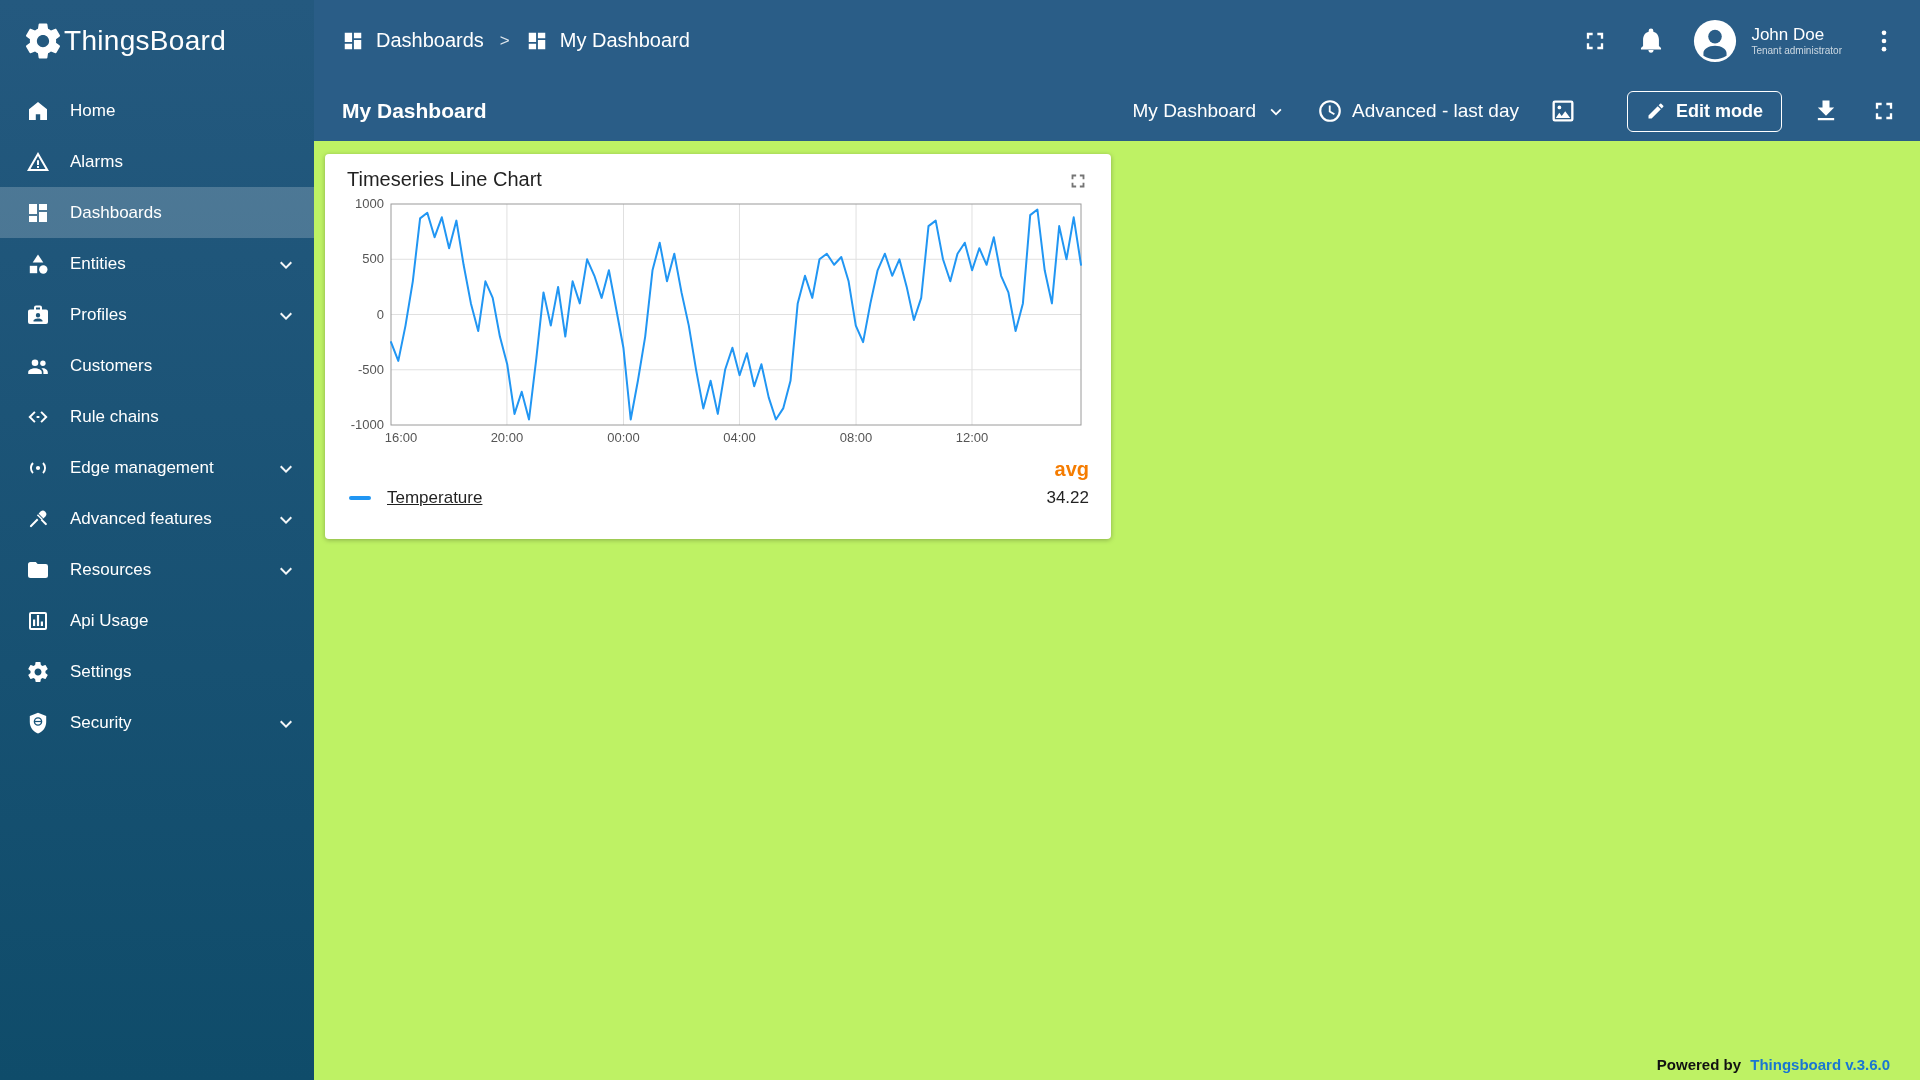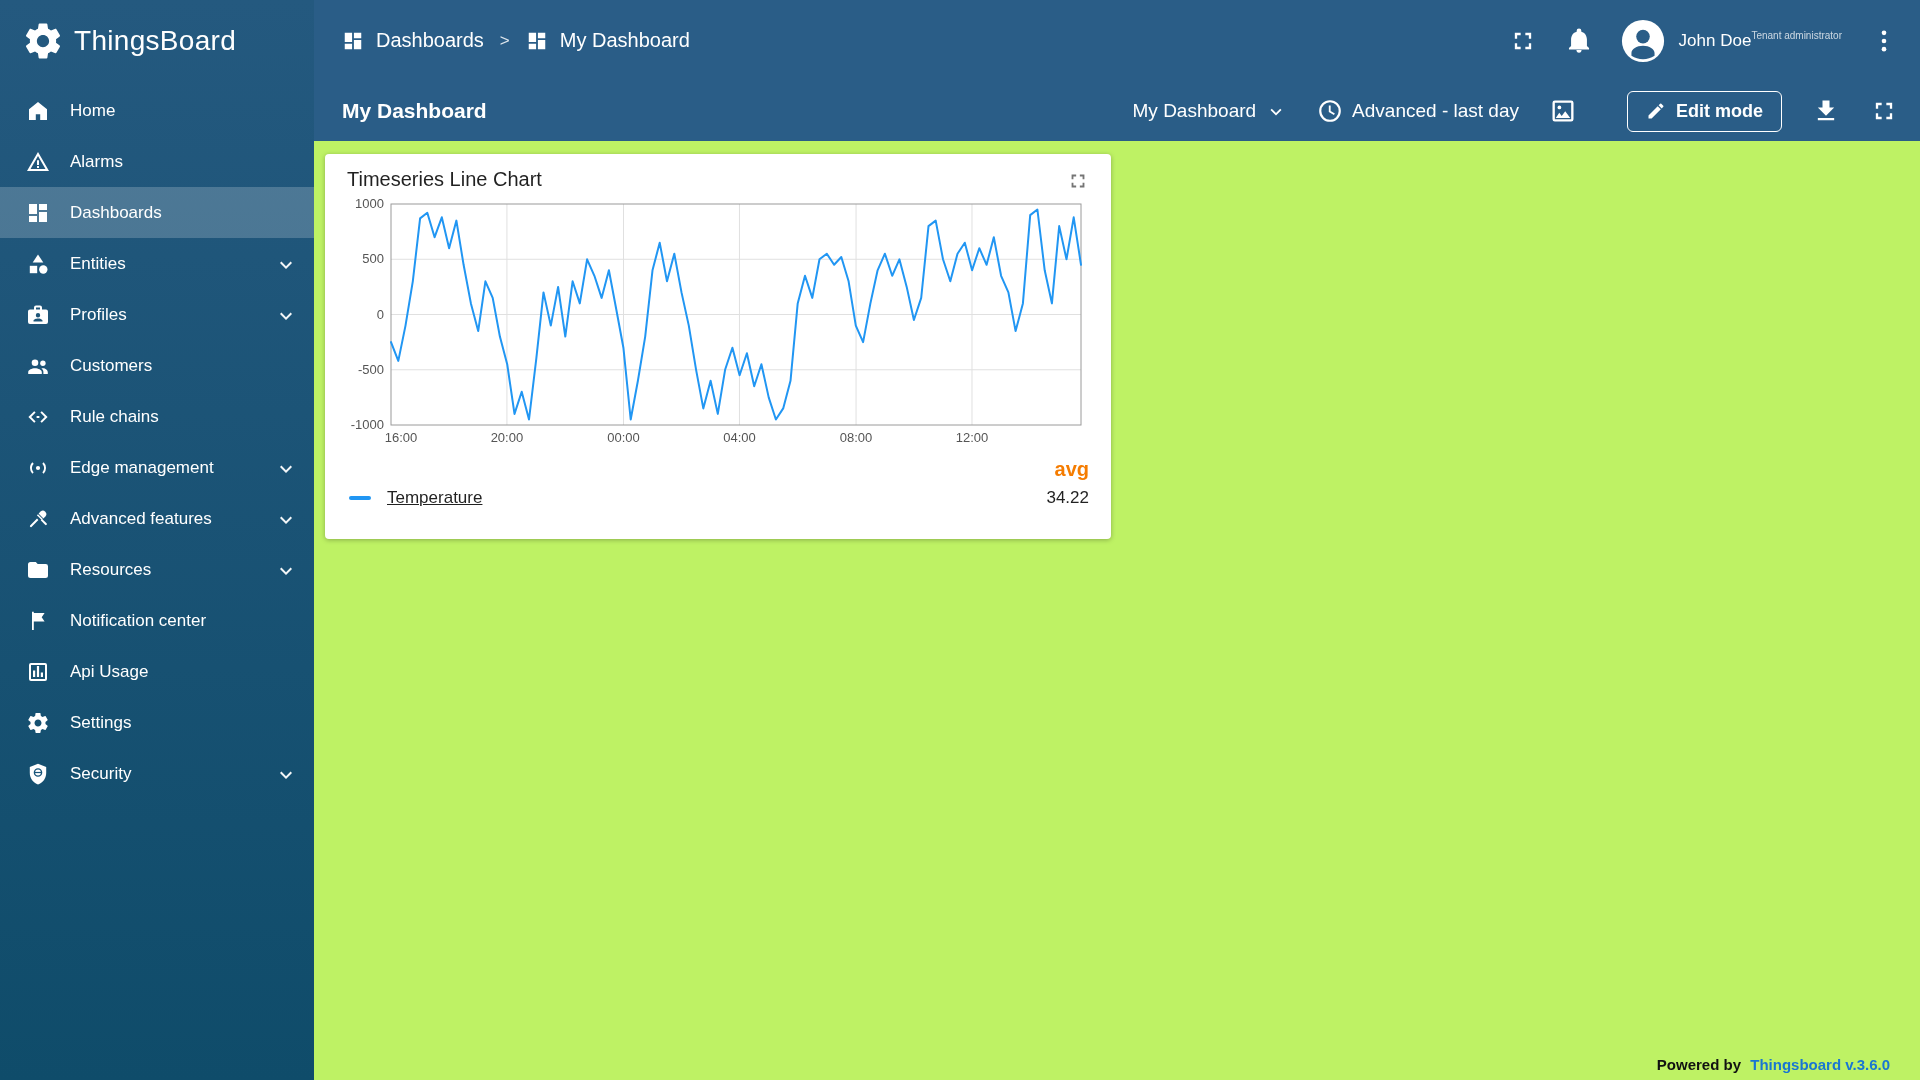--- a/index.html
+++ b/index.html
@@ -9,21 +9,21 @@
     background:#ebebeb; font-family:"Liberation Sans", sans-serif;
     -webkit-font-smoothing:antialiased;
   }
 
   
   .sidebar {
     position:absolute; left:0; top:0; width:314px; height:1080px;
     background:linear-gradient(180deg,#24597f 0%, #0f4c6a 100%);
     z-index:3; color:#fff;
   }
-  .logo-row { height:81px; display:flex; align-items:center; padding-left:22px; gap:10px; }
+  .logo-row { height:81px; display:flex; align-items:center; padding-left:22px; }
   .logo-row svg { width:42px; height:42px; fill:#fff; }
   .logo-text { color:#fff; font-size:28px; font-weight:500; letter-spacing:.3px; }
   .nav { padding-top:4px; }
   .nav-item {
     height:51px; display:flex; align-items:center;
     padding:0 16px 0 26px; cursor:pointer; user-select:none;
   }
   .nav-item.active { background:rgba(255,255,255,0.2); }
   .nav-item .mi { width:24px; height:24px; margin-right:20px; flex:none; fill:#fff; }
   .nav-label { font-size:17px; font-weight:500; flex:1; white-space:nowrap; color:#fff; }
@@ -36,21 +36,21 @@
   }
   .header-row { height:81px; display:flex; align-items:center; padding:0 22px 0 28px; }
   .breadcrumb { display:flex; align-items:center; gap:12px; font-size:20px; }
   .breadcrumb .bc-grid { width:22px; height:22px; fill:#fff; }
   .bc-sep { font-size:17px; color:rgba(255,255,255,0.85); margin:0 4px; }
   .bc-link { cursor:pointer; }
   .header-right { margin-left:auto; display:flex; align-items:center; gap:28px; }
   .hi { width:28px; height:28px; fill:#fff; cursor:pointer; }
   .avatar-wrap { display:flex; align-items:center; gap:14px; cursor:pointer; }
   .avatar { width:44px; height:44px; }
-  .user-block { display:flex; line-height:1.25; }
+  .user-block { display:flex; flex-direction:column; line-height:1.25; }
   .user-name { font-size:17px; color:#fff; }
   .user-role { font-size:10px; color:rgba(255,255,255,0.75); }
 
   .toolbar-row { height:60px; display:flex; align-items:center; padding:0 22px 0 28px; }
   .db-title { font-size:21px; font-weight:700; }
   .toolbar-right { margin-left:auto; display:flex; align-items:center; gap:30px; }
   .tb-item { display:flex; align-items:center; gap:9px; font-size:19px; cursor:pointer; white-space:nowrap; }
   .tb-item .hi { width:26px; height:26px; }
   .sel-chev { width:22px; height:22px; fill:#fff; }
   .edit-btn {
@@ -173,27 +173,20 @@
         </svg>
       </div>
       <div class="nav-item">
         <svg viewBox="0 0 24 24" class="mi">
           <path d="M9.8 4H4.5A2.5 2.5 0 0 0 2 6.5v11A2.5 2.5 0 0 0 4.5 20h15a2.5 2.5 0 0 0 2.5-2.5V8.3A2.3 2.3 0 0 0 19.7 6h-8z"></path>
         </svg>
         <span class="nav-label">Resources</span>
         <svg viewBox="0 0 24 24" class="chev">
           <path d="M7.4 9.6 12 14.2l4.6-4.6 1.4 1.4-6 6-6-6z"></path>
         </svg>
-      </div>
-      <div class="nav-item">
-        <svg viewBox="0 0 24 24" class="mi">
-          <path d="M6 2.8h1.8V21H6z"></path>
-          <path d="M7 4h11.6l-2.9 4.3 2.9 4.3H7z"></path>
-        </svg>
-        <span class="nav-label">Notification center</span>
       </div>
       <div class="nav-item">
         <svg viewBox="0 0 24 24" class="mi">
           <path fill-rule="evenodd" d="M19 3H5a2 2 0 0 0-2 2v14a2 2 0 0 0 2 2h14a2 2 0 0 0 2-2V5a2 2 0 0 0-2-2zm0 16H5V5h14v14zM7 10.5h2.2V17H7zm3.9-4.5h2.2v11h-2.2zm3.9 6.5H17V17h-2.2z"></path>
         </svg>
         <span class="nav-label">Api Usage</span>
       </div>
       <div class="nav-item">
         <svg viewBox="0 0 24 24" class="mi">
           <path d="M19.43 12.98c.04-.32.07-.64.07-.98s-.03-.66-.07-.98l2.11-1.65c.19-.15.24-.42.12-.64l-2-3.46c-.12-.22-.39-.3-.61-.22l-2.49 1c-.52-.4-1.08-.73-1.69-.98l-.38-2.65C14.46 2.18 14.25 2 14 2h-4c-.25 0-.46.18-.49.42l-.38 2.65c-.61.25-1.17.59-1.69.98l-2.49-1c-.23-.09-.49 0-.61.22l-2 3.46c-.13.22-.07.49.12.64l2.11 1.65c-.04.32-.07.65-.07.98s.03.66.07.98l-2.11 1.65c-.19.15-.24.42-.12.64l2 3.46c.12.22.39.3.61.22l2.49-1c.52.4 1.08.73 1.69.98l.38 2.65c.03.24.24.42.49.42h4c.25 0 .46-.18.49-.42l.38-2.65c.61-.25 1.17-.59 1.69-.98l2.49 1c.23.09.49 0 .61-.22l2-3.46c.12-.22.07-.49-.12-.64l-2.11-1.65zM12 15.5c-1.93 0-3.5-1.57-3.5-3.5s1.57-3.5 3.5-3.5 3.5 1.57 3.5 3.5-1.57 3.5-3.5 3.5z"></path>

